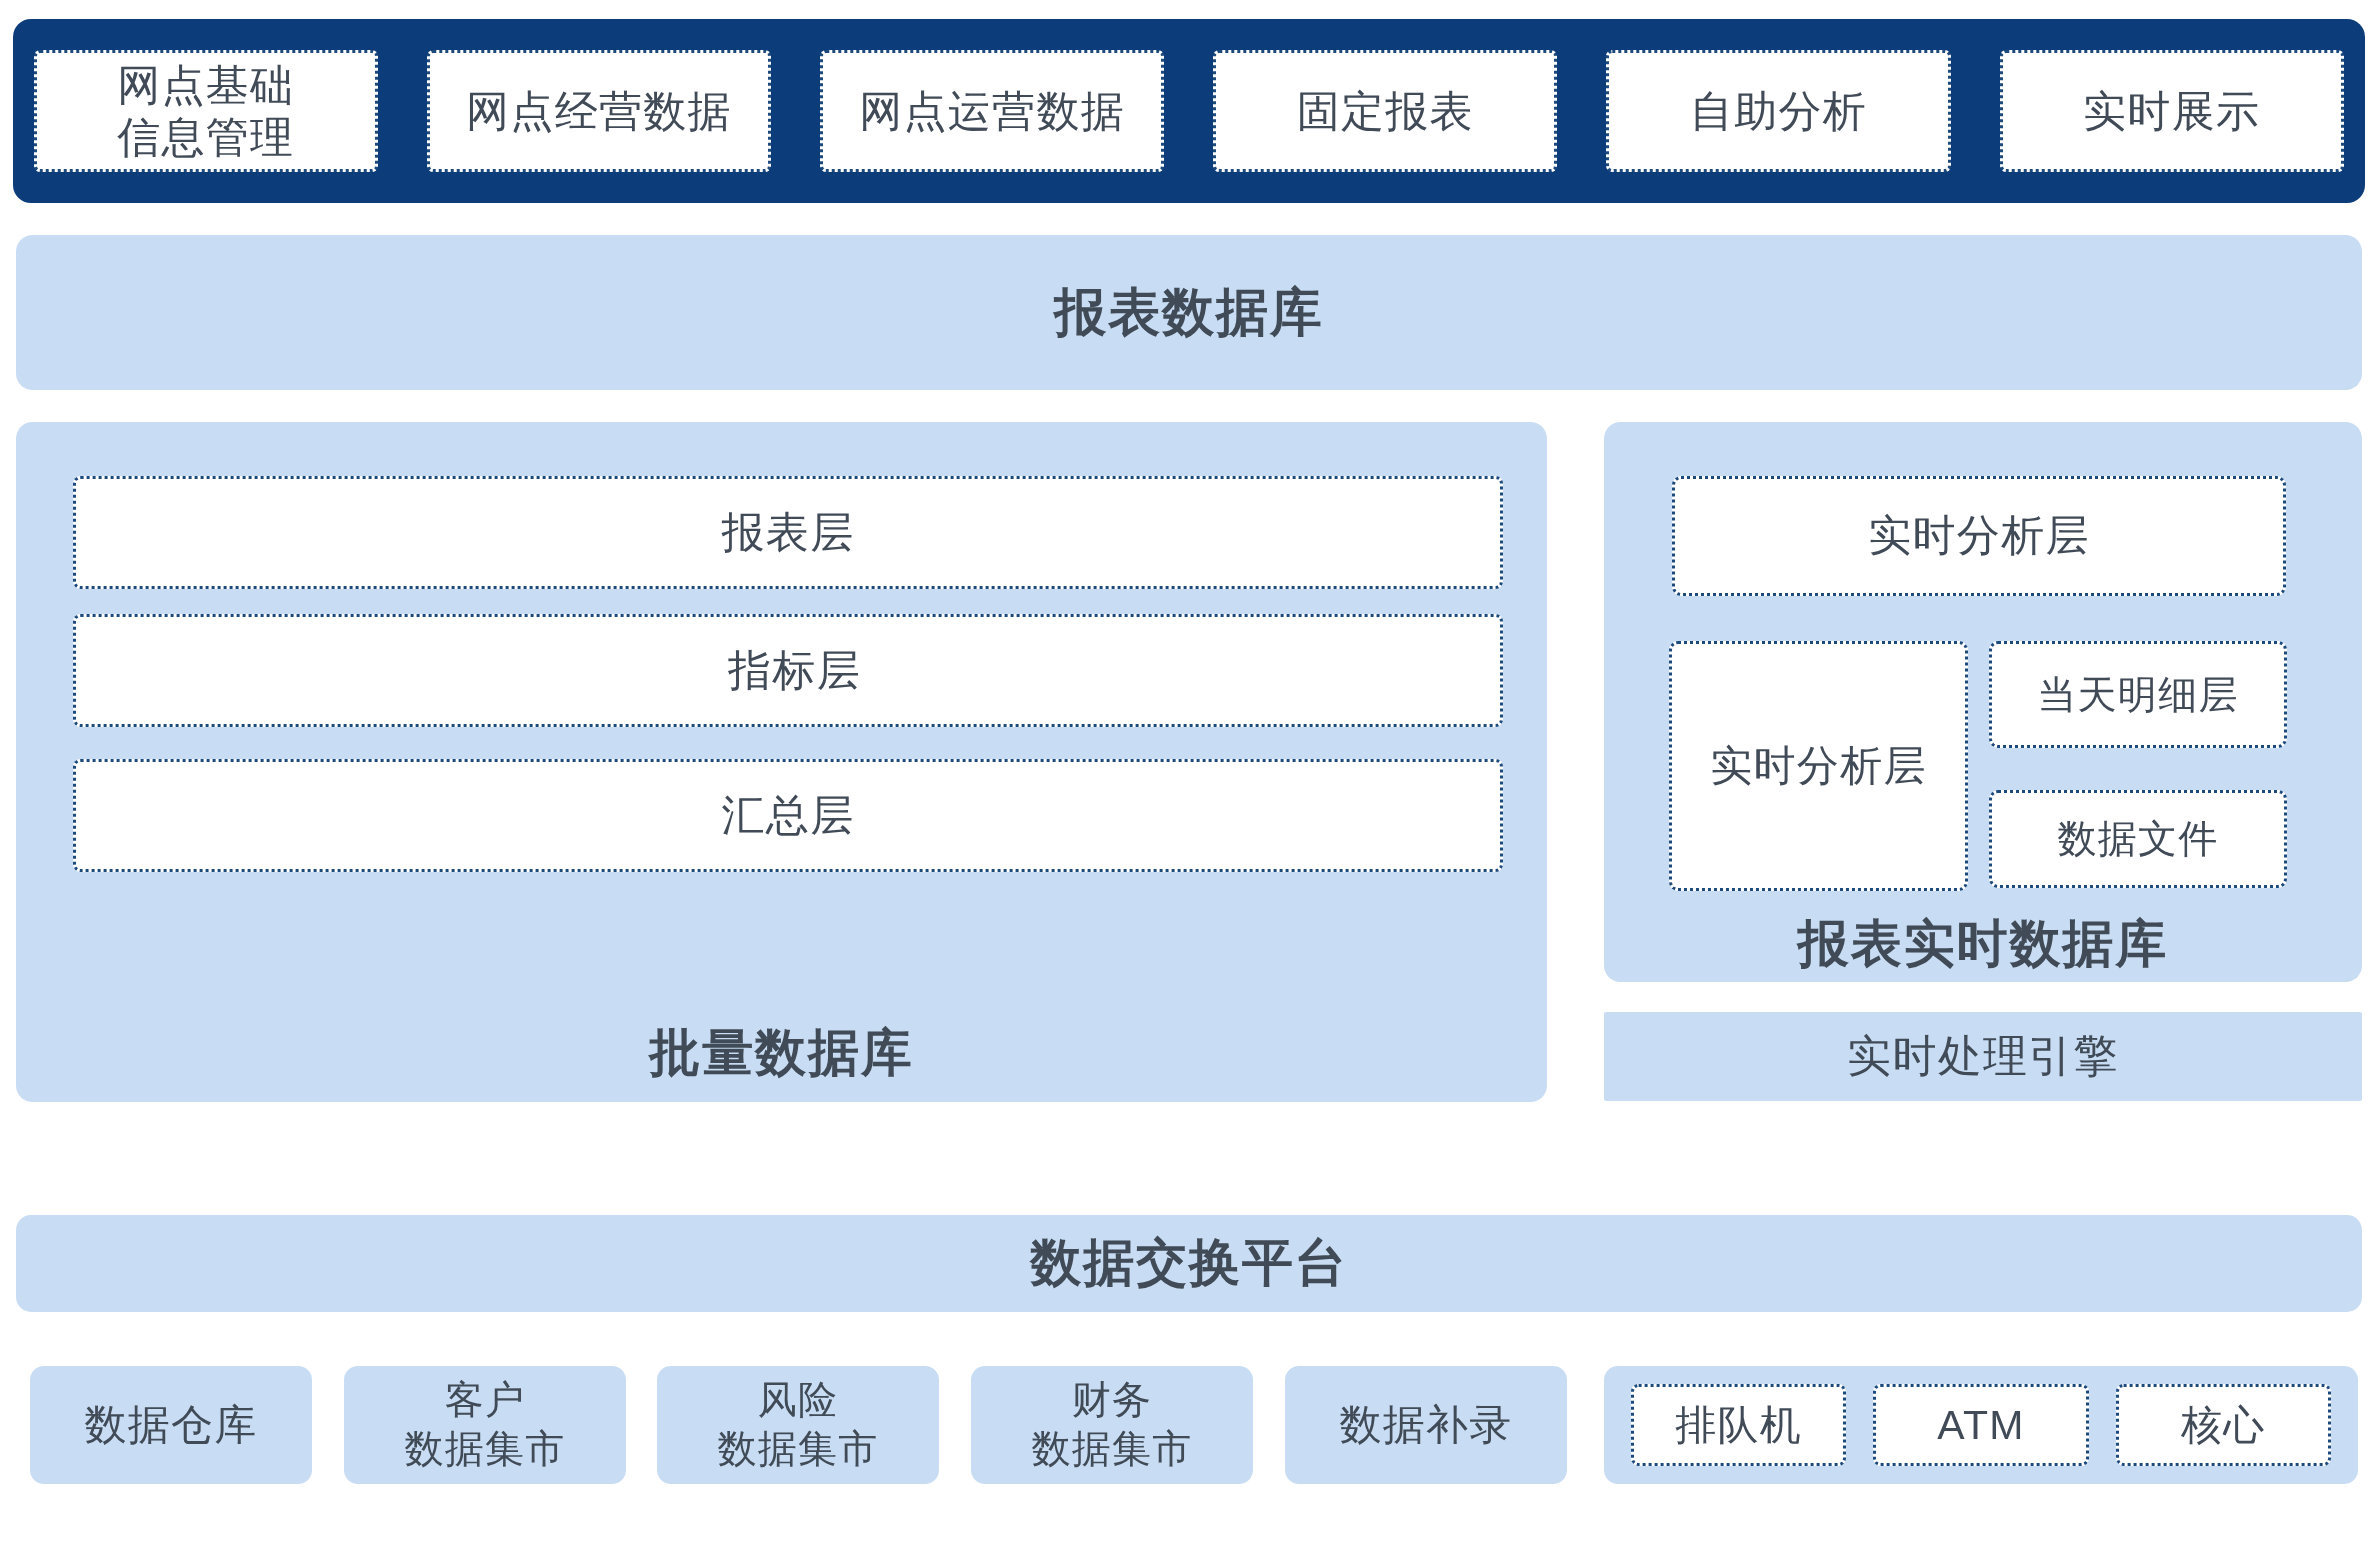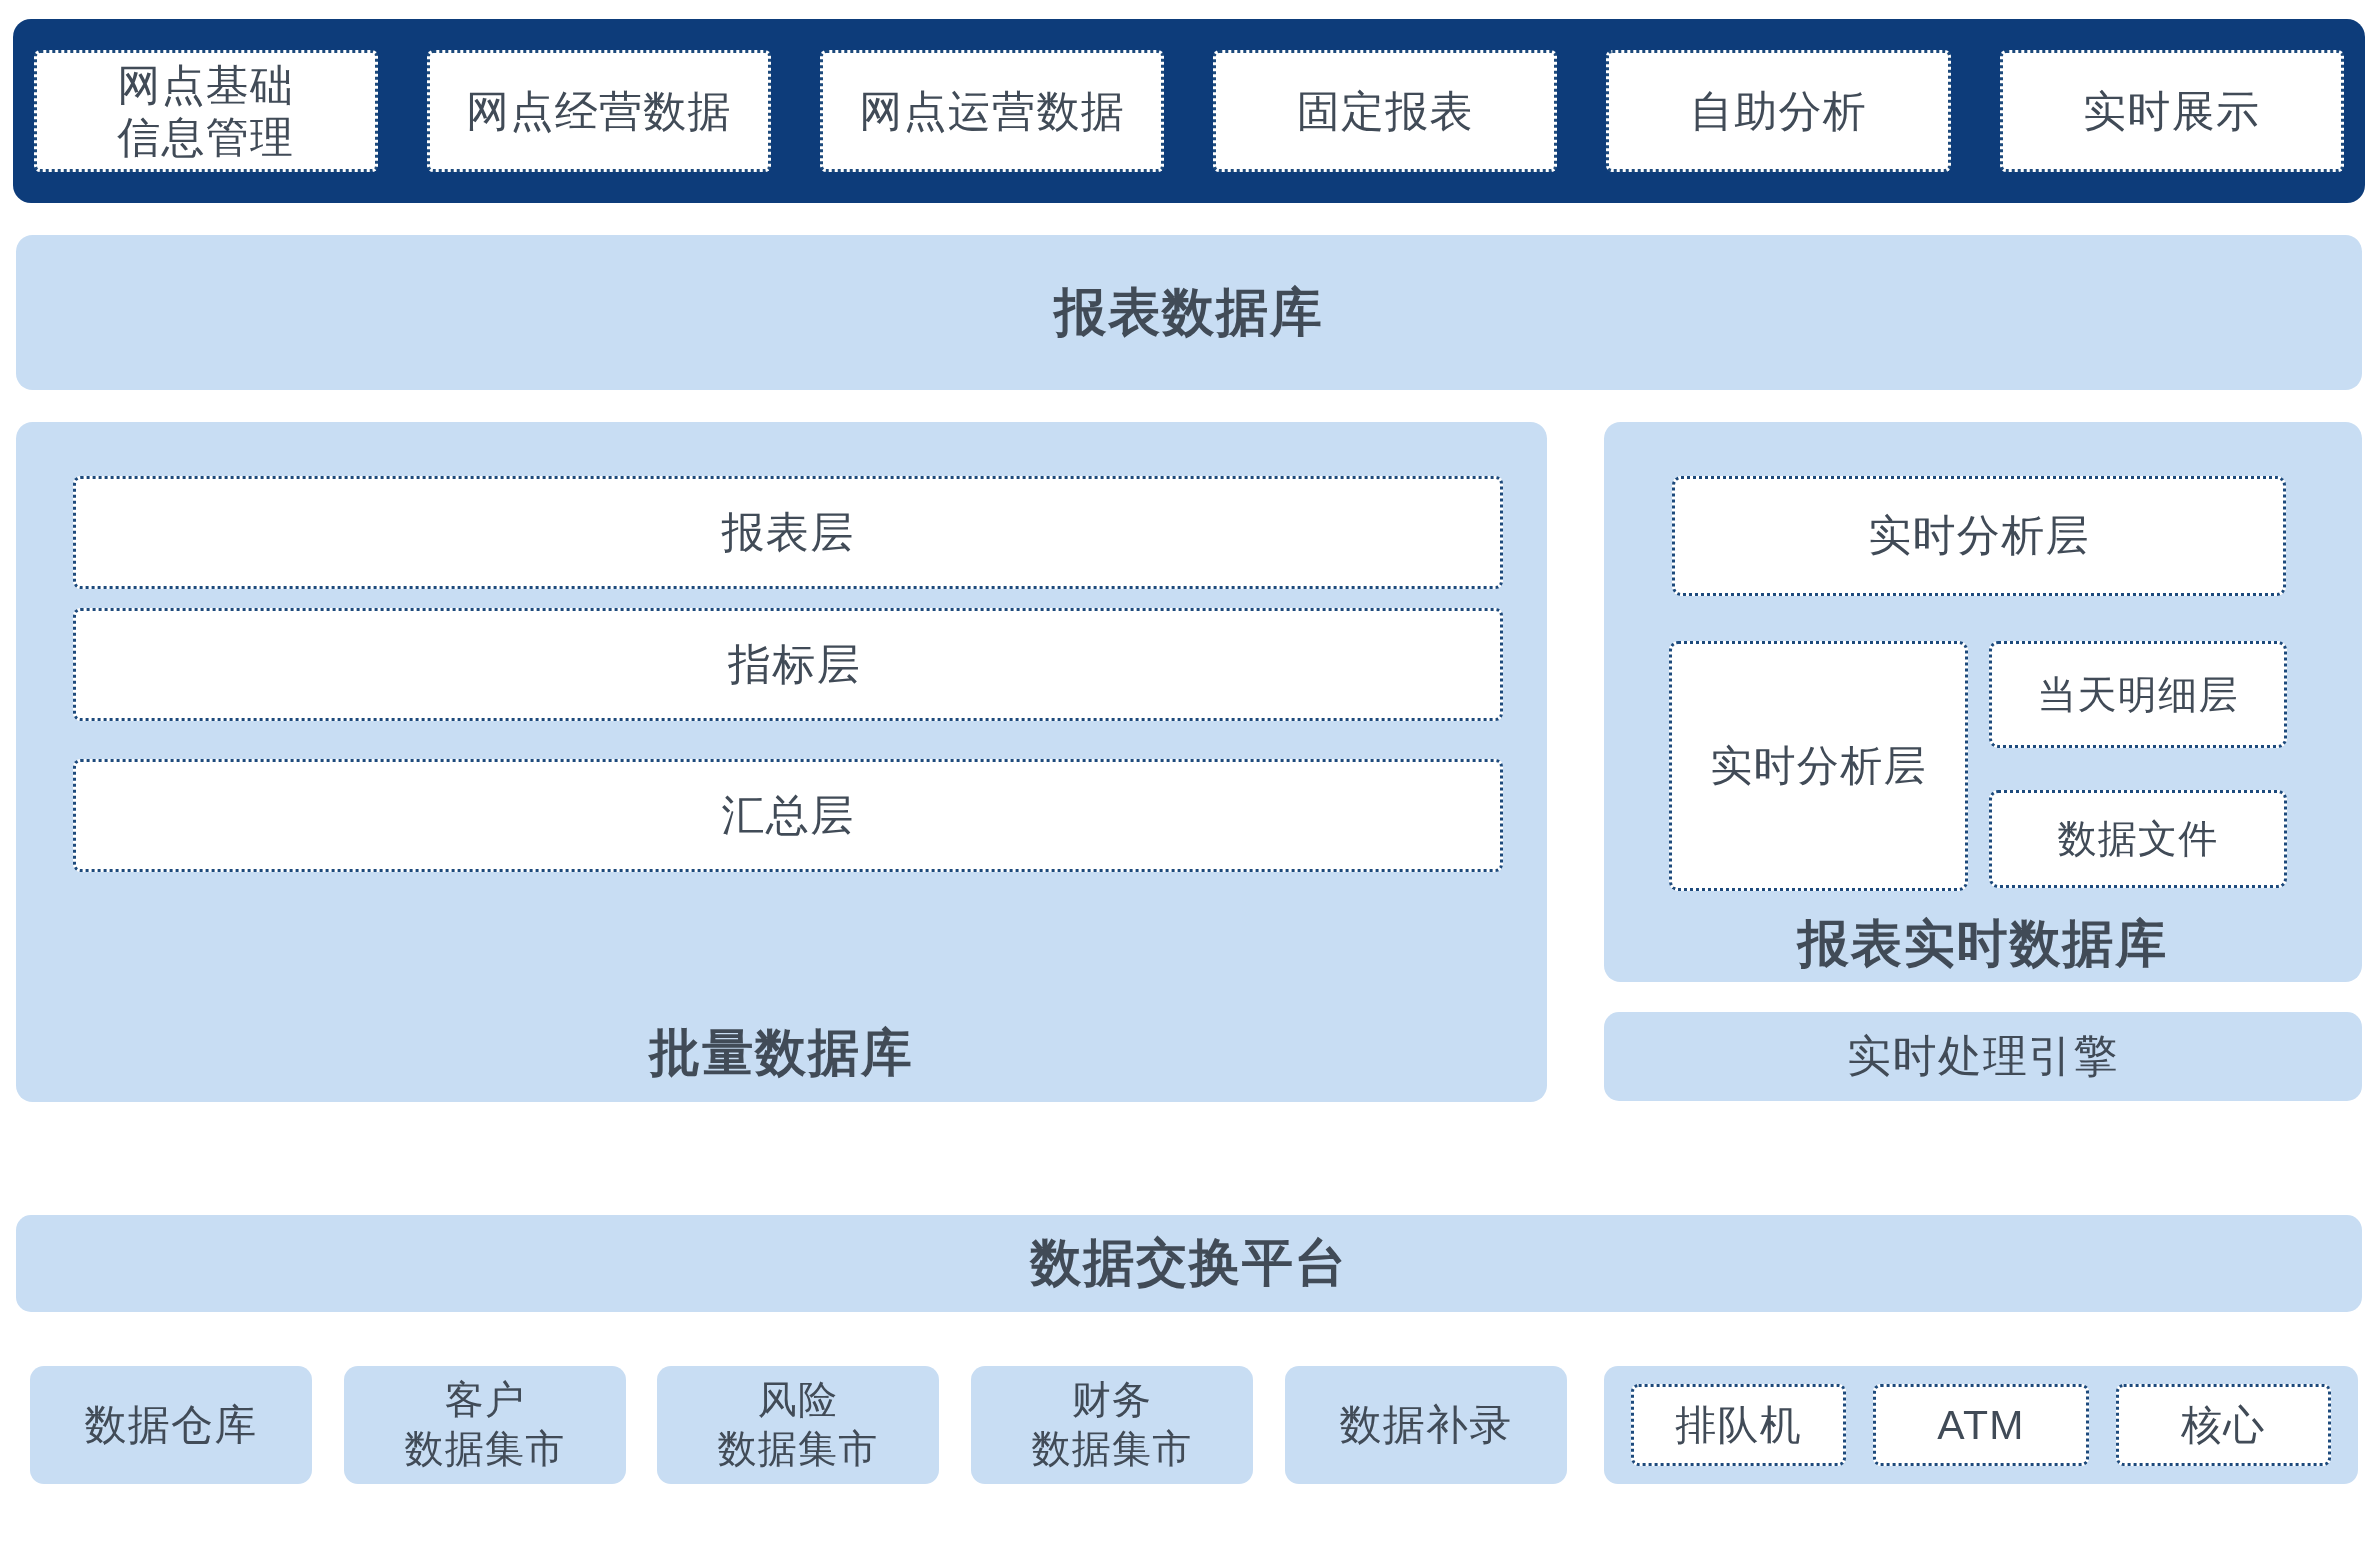--- a/index.html
+++ b/index.html
@@ -45,21 +45,21 @@
   
   .batch-panel{
     position:absolute;left:16px;top:422px;width:1531px;height:680px;
     background:var(--light-blue);border-radius:16.5px;
   }
   .layer-box{
     position:absolute;left:57px;width:1430px;height:113px;
     background:#ffffff;border:3.2px dotted var(--border-navy);border-radius:7.6px;
     font-size:43px;font-weight:500;letter-spacing:1.3px;
   }
-  .layer-1{top:54px;} .layer-2{top:186px;padding-left:13px;} .layer-3{top:337px;} .layer-4{top:478px;}
+  .layer-1{top:54px;} .layer-2{top:192px;padding-left:13px;} .layer-3{top:337px;} .layer-4{top:478px;}
   .batch-title{
     position:absolute;left:0;top:593px;width:100%;height:76px;
     font-size:51px;font-weight:700;letter-spacing:1.9px;
   }
 
   
   .rt-panel{
     position:absolute;left:1604px;top:422px;width:758px;height:560px;
     background:var(--light-blue);border-radius:16.5px;
   }
@@ -73,21 +73,21 @@
   .rt-r1{left:385px;top:219px;width:298px;height:107px;font-size:39px;}
   .rt-r2{left:385px;top:368px;width:298px;height:98px;font-size:39px;}
   .rt-title{
     position:absolute;left:0;top:487px;width:100%;height:70px;
     font-size:51px;font-weight:700;letter-spacing:1.9px;
   }
 
   
   .rt-engine{
     position:absolute;left:1604px;top:1012px;width:758px;height:89px;
-    background:var(--light-blue);border-radius:15px;
+    background:var(--light-blue);border-radius:2px;
     font-size:44px;font-weight:500;letter-spacing:1.3px;
   }
 
   
   .src-box{
     position:absolute;top:1366px;height:118px;width:282px;
     background:var(--light-blue);border-radius:14px;
     font-weight:500;letter-spacing:1.3px;font-size:42px;line-height:1.25;
   }
   .src-1{left:30px;} .src-2{left:344px;} .src-3{left:657px;}

